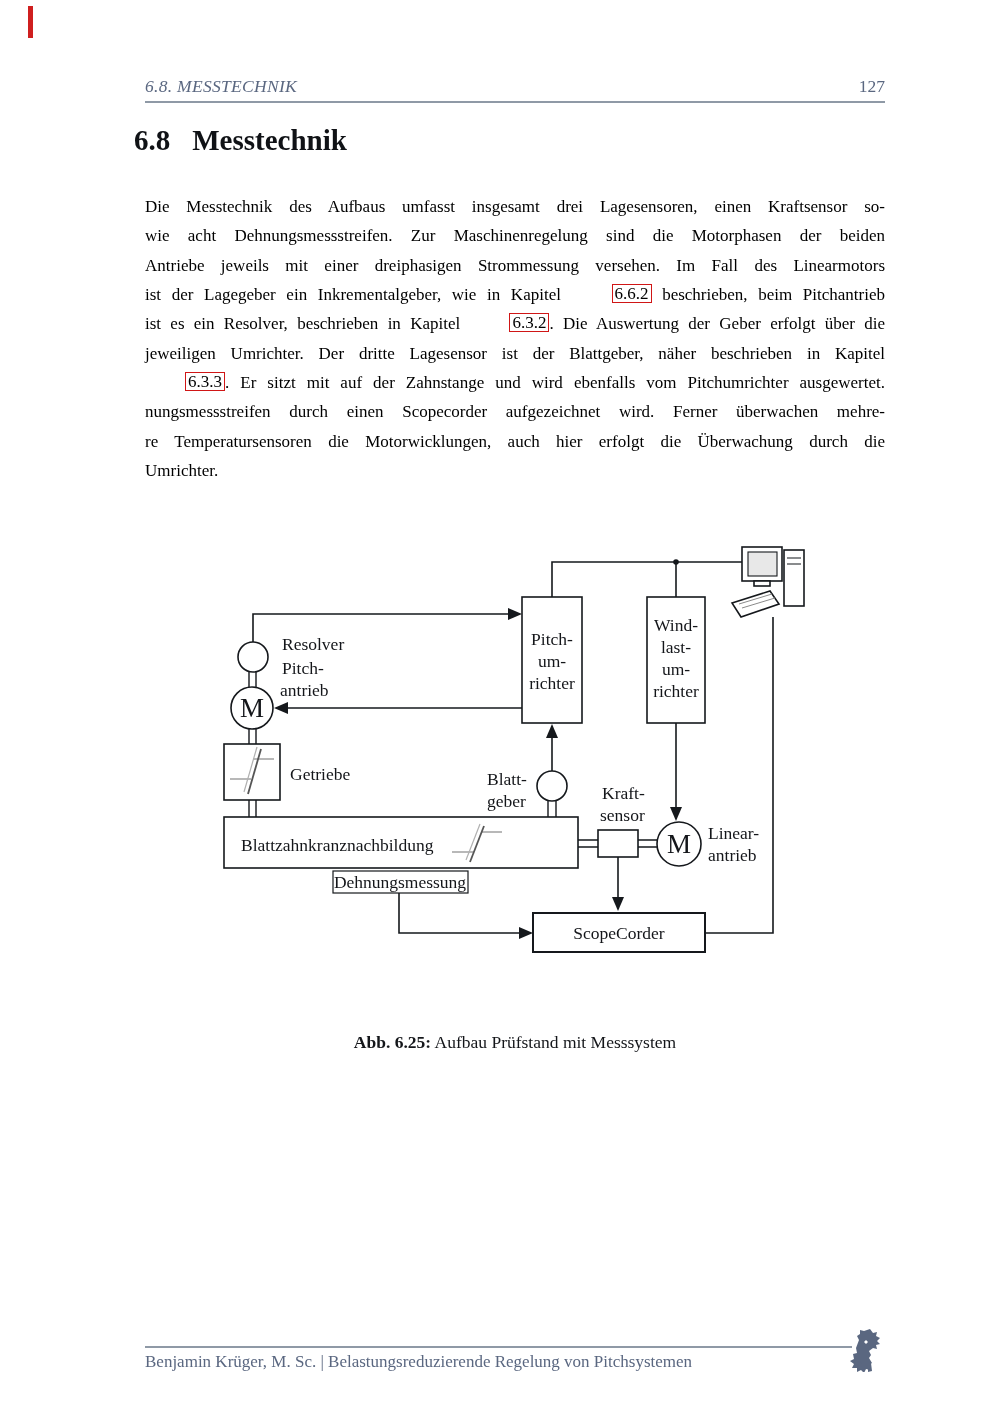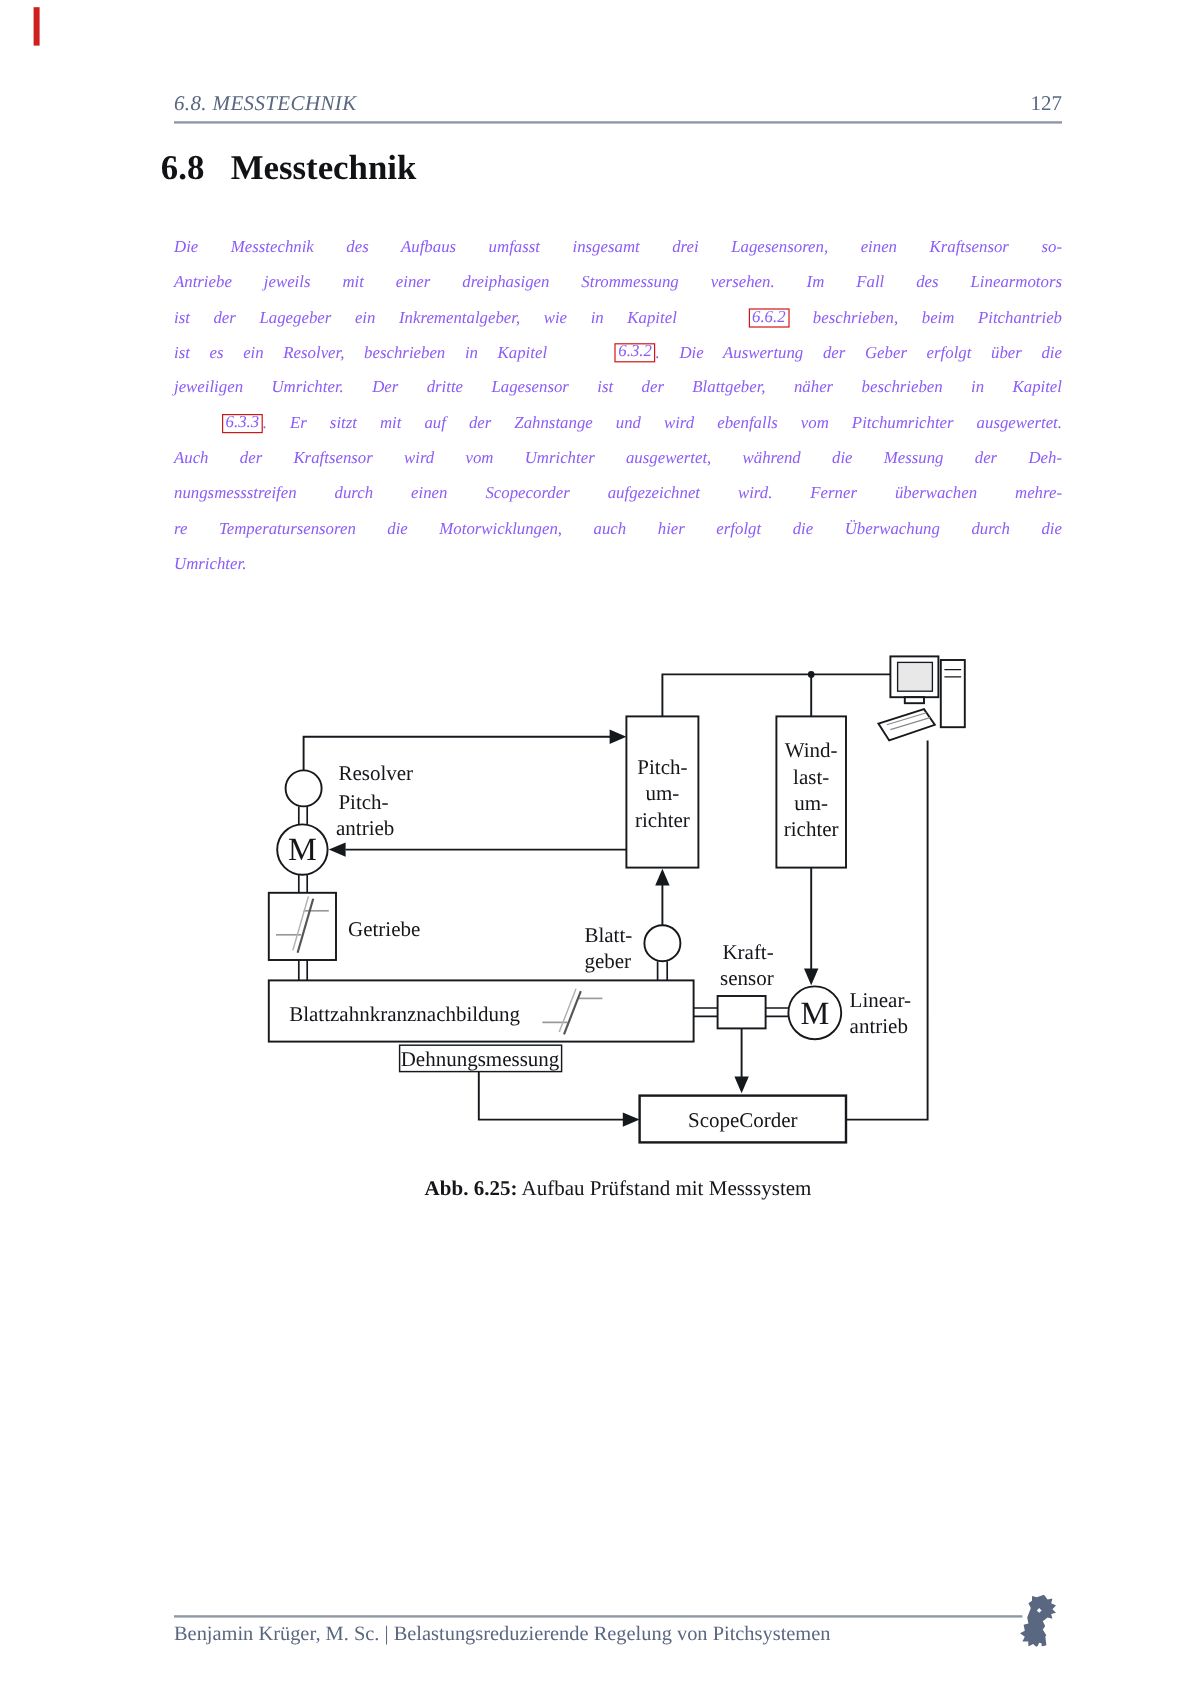--- a/index.html
+++ b/index.html
@@ -15,31 +15,31 @@
            justify-content:space-between;align-items:baseline;color:#5a6780;}
   .runhead .rh-title{font-style:italic;font-size:17.5px;letter-spacing:.3px;}
   .runhead .rh-page{font-size:17.5px;}
   .head-rule{position:absolute;left:145px;top:101px;width:740px;height:2px;background:#8f99a6;}
 
   
   .h1{position:absolute;left:134px;top:124px;font-size:29px;font-weight:700;color:#101216;}
   .h1 .h1-num{margin-right:22px;}
 
   
-  .para{position:absolute;left:145px;top:192px;width:740px;font-size:14px;color:#8b5cf6;font-style:italic;}
+  .para{position:absolute;left:145px;top:192px;width:740px;font-size:17px;color:#000000;}
   .bodyline{height:29.35px;line-height:29.35px;text-align:justify;text-align-last:justify;white-space:normal;}
   .bodyline.lastline{text-align-last:left;}
   .ref{border:1.2px solid #d01616;padding:0 2px;line-height:1;display:inline-block;transform:translateY(-1px);margin-left:40px;}
   .ref:empty{display:none;border:none;padding:0;}
 
   
   svg.figure{position:absolute;left:185px;top:538px;}
   svg.figure text{font-family:"Liberation Serif","DejaVu Serif",serif;font-size:17.5px;fill:#14161a;}
   svg.figure text.motor{font-size:27px;}
-  .caption{position:absolute;left:145px;top:980px;width:740px;text-align:center;font-size:17.5px;color:#14161a;}
+  .caption{position:absolute;left:145px;top:1032px;width:740px;text-align:center;font-size:17.5px;color:#14161a;}
   .caption .cap-label{font-weight:700;}
 
   
   .foot-rule{position:absolute;left:145px;top:1346px;width:707px;height:2px;background:#8f99a6;}
   .foot-text{position:absolute;left:145px;top:1352px;font-size:17px;color:#5a6780;}
   svg.lion{position:absolute;left:848px;top:1328px;}
 </style>
 </head>
 <body>
 
@@ -53,26 +53,26 @@
     <span class="rh-page">127</span>
   </div>
   <div class="head-rule"></div>
 
   <div class="h1">
     <span class="h1-num">6.8</span><span>Messtechnik</span>
   </div>
 
   <div class="para">
     <div class="bodyline"><span>Die Messtechnik des Aufbaus umfasst insgesamt drei Lagesensoren, einen Kraftsensor so-</span><span></span></div>
+    <div class="bodyline"><span>wie acht Dehnungsmessstreifen. Zur Maschinenregelung sind die Motorphasen der beiden</span><span></span></div>
     <div class="bodyline"><span>Antriebe jeweils mit einer dreiphasigen Strommessung versehen. Im Fall des Linearmotors</span><span></span></div>
     <div class="bodyline"><span>ist der Lagegeber ein Inkrementalgeber, wie in Kapitel </span><span class="ref">6.6.2</span><span> beschrieben, beim Pitchantrieb</span></div>
     <div class="bodyline"><span>ist es ein Resolver, beschrieben in Kapitel </span><span class="ref">6.3.2</span><span>. Die Auswertung der Geber erfolgt über die</span></div>
     <div class="bodyline"><span>jeweiligen Umrichter. Der dritte Lagesensor ist der Blattgeber, näher beschrieben in Kapitel</span><span></span></div>
     <div class="bodyline"><span></span><span class="ref">6.3.3</span><span>. Er sitzt mit auf der Zahnstange und wird ebenfalls vom Pitchumrichter ausgewertet.</span></div>
-    <div class="bodyline"><span>Auch der Kraftsensor wird vom Umrichter ausgewertet, während die Messung der Deh-</span><span></span></div>
     <div class="bodyline"><span>nungsmessstreifen durch einen Scopecorder aufgezeichnet wird. Ferner überwachen mehre-</span><span></span></div>
     <div class="bodyline"><span>re Temperatursensoren die Motorwicklungen, auch hier erfolgt die Überwachung durch die</span><span></span></div>
     <div class="bodyline lastline"><span>Umrichter.</span><span></span></div>
   </div>
 
   <svg class="figure" width="640" height="424" viewBox="185 538 640 424">
     <g fill="none" stroke="#15181c" stroke-width="1.6">
 
       <path d="M552,597 L552,562 L756,562"></path>
       <path d="M676,562 L676,597"></path>

